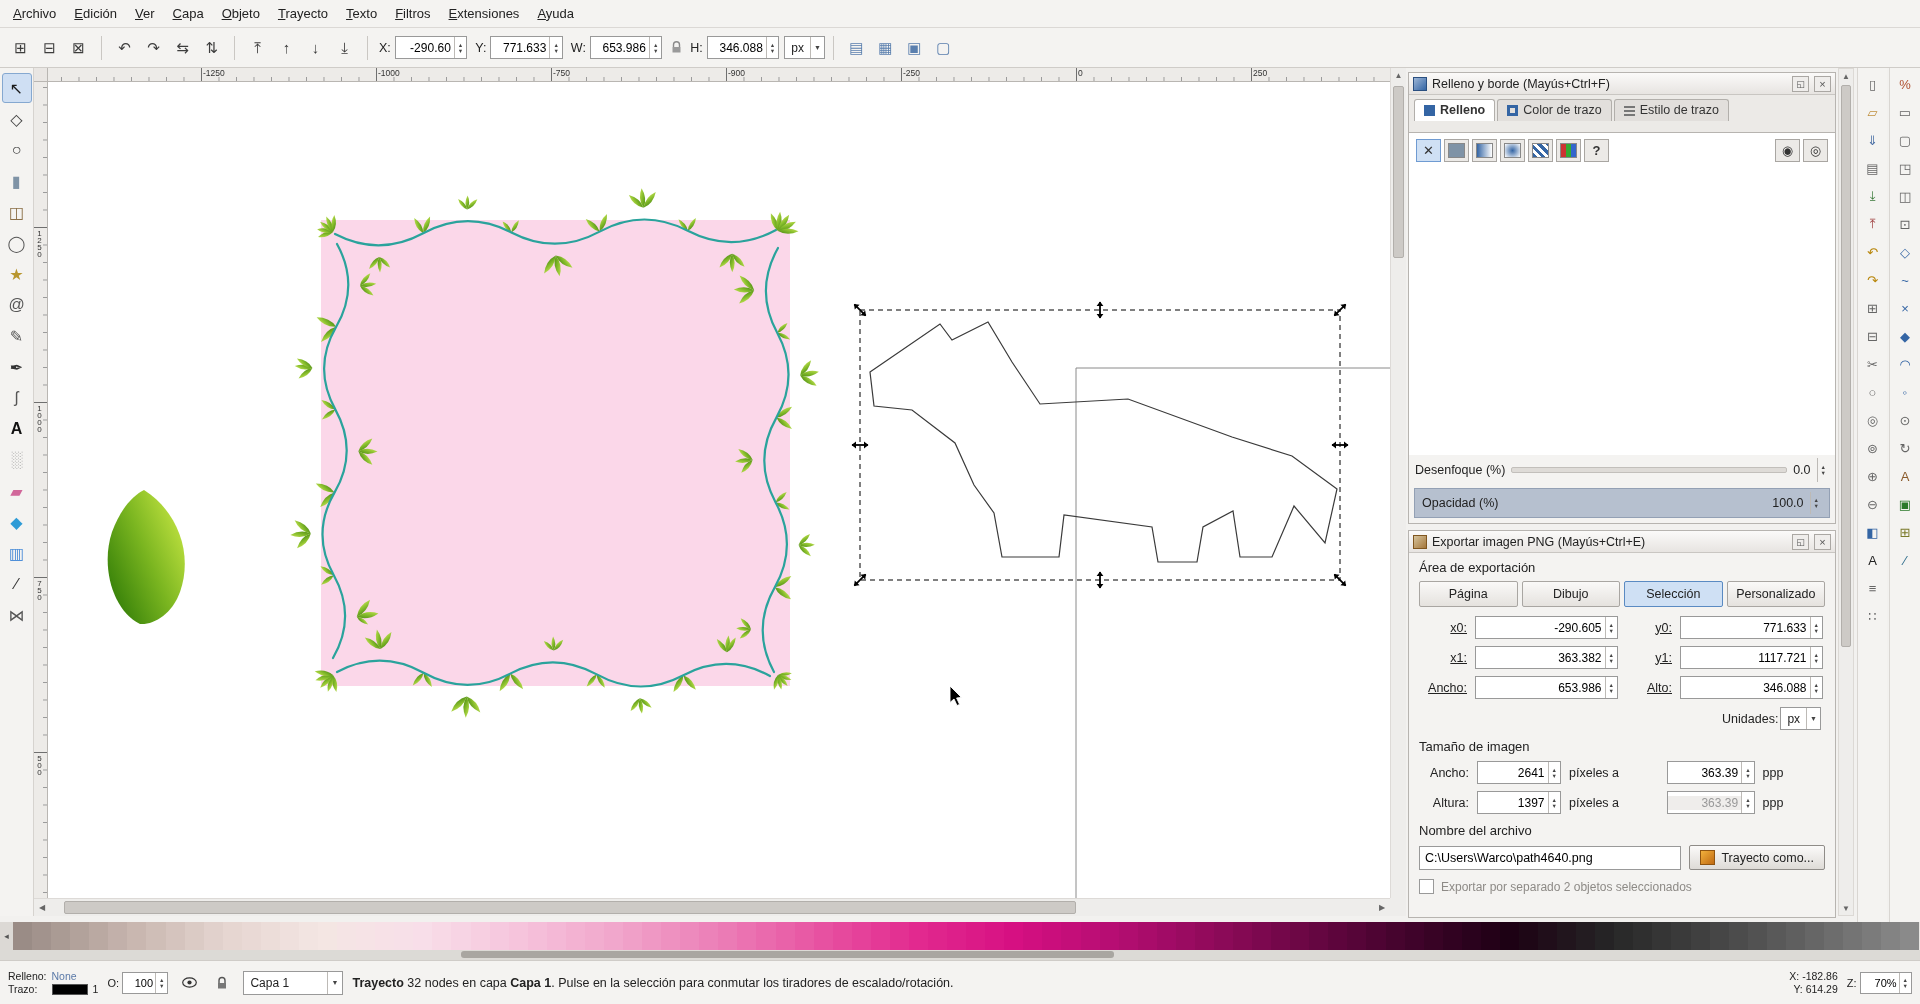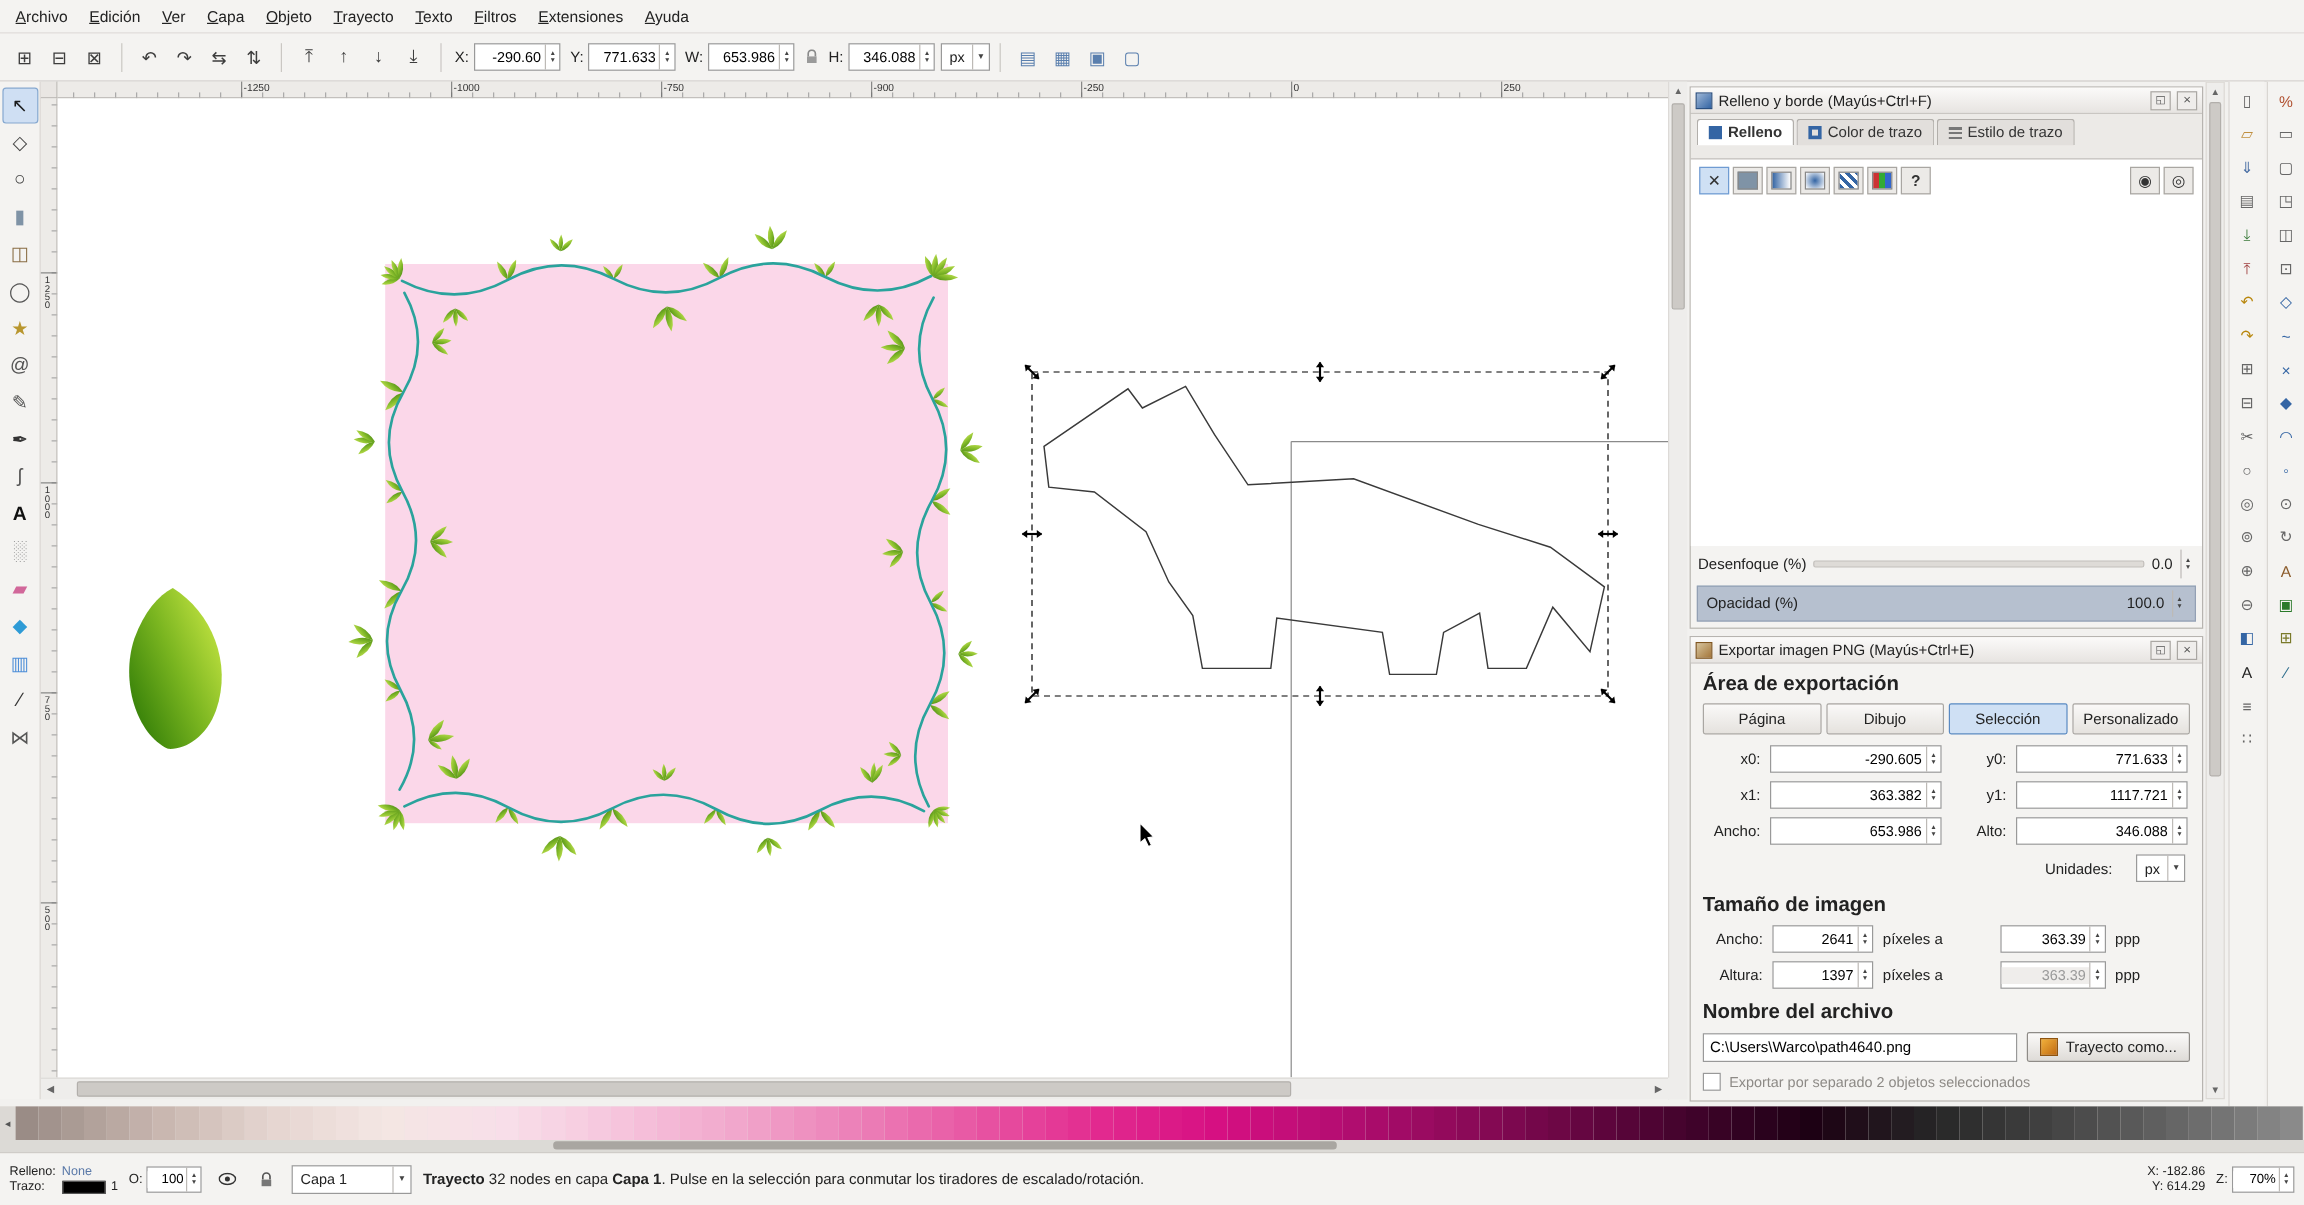--- a/index.html
+++ b/index.html
@@ -75,27 +75,27 @@
   .pk-linear{background:linear-gradient(90deg,#3465a4,#ffffff);}
   .pk-radial{background:radial-gradient(circle,#3465a4,#ffffff);}
   .pk-pattern{background:repeating-linear-gradient(45deg,#3465a4 0 3px,#fff 3px 6px);}
   .pk-swatch{background:linear-gradient(90deg,#c33 0 33%,#3a3 33% 66%,#36c 66%);}
   .pspacer{flex:1;}
   .nocolor{font-weight:bold;font-size:13px;padding:8px 10px;}
   .sliderrow{display:flex;align-items:center;gap:6px;padding:3px 6px;font-size:12.5px;height:24px;}
   .groove{flex:1;height:4px;background:#dedbd7;border:1px solid #c2bfbb;border-radius:2px;}
   .oprow{display:flex;align-items:center;gap:6px;margin:3px 5px 5px 5px;padding:3px 7px;background:#b6c0cf;border:1px solid #93a0b4;font-size:12.5px;height:22px;}
   .oprow .grow,.sliderrow .grow{flex:1;}
-  .heading{font-weight:bold;font-size:17px;padding:7px 10px 3px 10px;}
+  .heading{font-weight:normal;font-size:13px;padding:7px 10px 3px 10px;}
   .areabtns{display:flex;gap:4px;padding:3px 10px;}
   .abtn{flex:1;text-align:center;padding:5px 2px;border:1px solid #a9a6a2;background:linear-gradient(#faf9f8,#e5e2de);font-size:12.5px;border-radius:2px;}
   .abtn.active{background:#cfe0f4;border-color:#5a8ac2;}
   .cgrid{display:grid;grid-template-columns:46px 1fr 46px 1fr;gap:7px 8px;align-items:center;padding:6px 12px 2px 12px;font-size:12.5px;}
-  .cgrid label{text-align:right;}
-  .unitsrow{display:flex;justify-content:flex-end;align-items:center;gap:20px;padding:6px 14px 2px 0;font-size:12.5px;}
+  .cgrid label{text-align:right;text-decoration:underline;}
+  .unitsrow{display:flex;justify-content:flex-end;align-items:center;gap:2px;padding:6px 14px 2px 0;font-size:12.5px;}
   .sgrid{display:grid;grid-template-columns:48px 84px auto 88px auto;gap:7px 8px;align-items:center;padding:4px 12px 2px 12px;font-size:12.5px;}
   .filerow{display:flex;gap:8px;padding:4px 10px;align-items:center;}
   .filerow input{flex:1;border:1px solid #999;height:24px;padding:0 5px;font-family:inherit;font-size:12.5px;box-sizing:border-box;}
   .expbtn{display:flex;align-items:center;gap:6px;border:1px solid #8f8c88;background:linear-gradient(#fbfaf9,#dedbd7);padding:4px 10px;font-size:12.5px;border-radius:2px;}
   .exp-ic{width:13px;height:13px;background:linear-gradient(135deg,#f2b13c,#c06a12);border:1px solid #8f5410;}
   .chkrow{display:flex;align-items:center;gap:7px;padding:5px 10px;color:#8d8a86;font-size:12px;}
   .chk{width:13px;height:13px;background:#fff;border:1px solid #999;}
   .muted input{background:#efedeb;color:#999;}
   
   .sidecol{position:absolute;top:68px;height:854px;width:30px;background:#f4f3f1;border-left:1px solid #d9d6d2;display:flex;flex-direction:column;align-items:center;padding-top:3px;gap:2px;box-sizing:border-box;}

